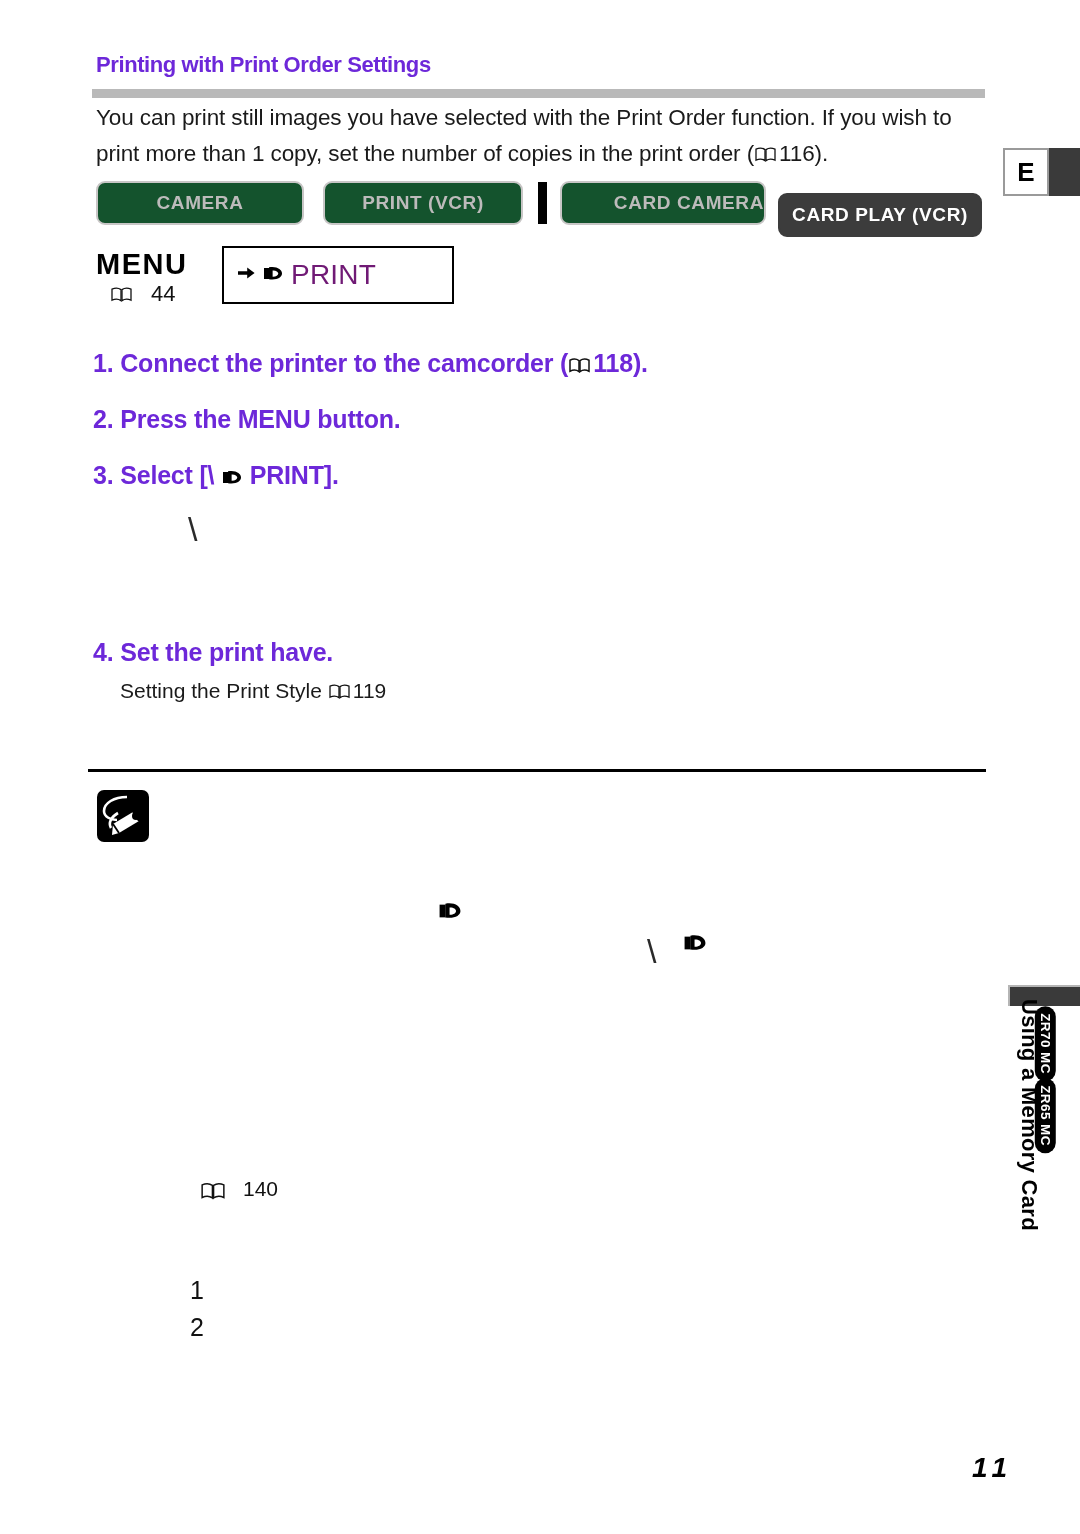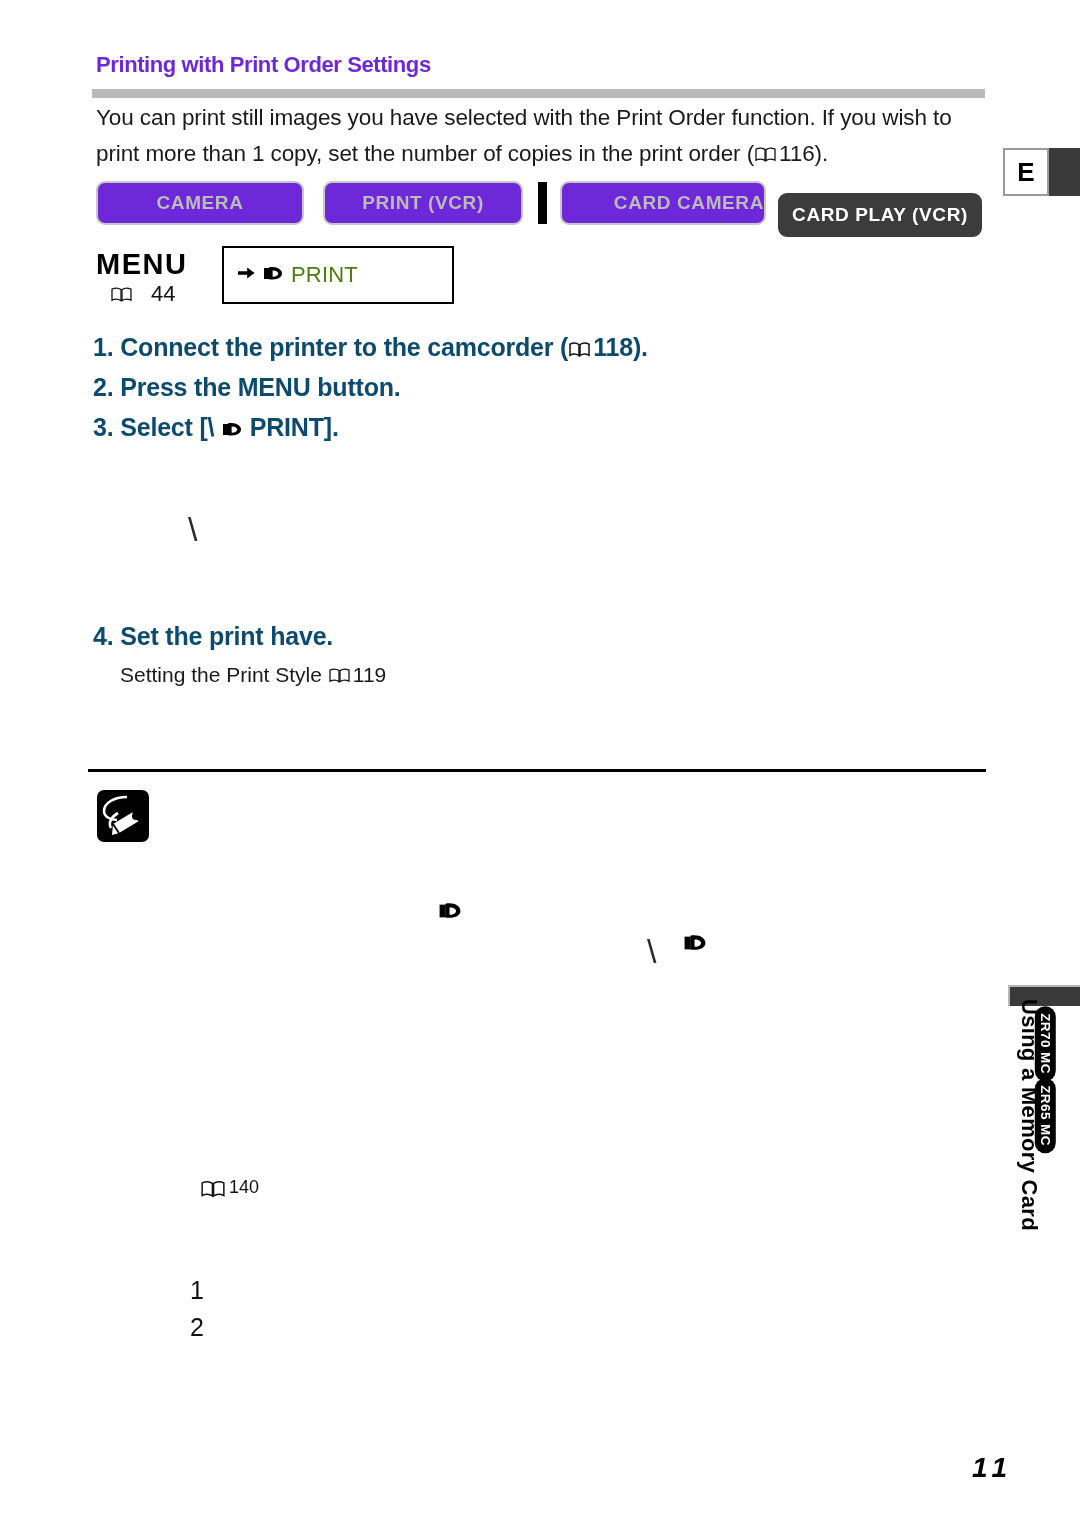--- a/index.html
+++ b/index.html
@@ -64,21 +64,21 @@
     top: 181px;
     width: 890px;
     height: 44px;
   }
   .mode-btn {
     position: absolute;
     top: 0;
     height: 44px;
     border: 2px solid #c8c6c6;
     border-radius: 9px;
-    background: #6d28d9;
+    background: #14532d;
     color: #bdbbbb;
     font-size: 19px;
     font-weight: bold;
     letter-spacing: 0.6px;
     display: flex;
     align-items: center;
     justify-content: center;
     box-sizing: border-box;
   }
   .mode-btn.m1 { left: 0px;   width: 208px; }
@@ -127,43 +127,44 @@
     width: 232px;
     height: 58px;
     border: 2px solid #000;
     box-sizing: border-box;
     display: flex;
     align-items: center;
     padding-left: 14px;
     gap: 7px;
   }
   .print-box .lbl {
-    font-size: 22px;
+    font-size: 28px;
     letter-spacing: 0.2px;
-    color: #4d7c0f;
+    color: #701a75;
   }
 
   
   .printer-glyph { display: inline-block; vertical-align: -3px; }
   .arrow-glyph   { display: inline-block; vertical-align: -1px; }
 
   
   .steps {
     position: absolute;
     left: 93px;
     top: 327px;
     width: 890px;
   }
   .step {
     font-size: 25px;
     font-weight: bold;
-    color: #0c4a6e;
+    color: #6d28d9;
     line-height: 40px;
     letter-spacing: -0.2px;
     white-space: nowrap;
+    margin-top: 16px;
   }
   .step-sub {
     font-size: 21px;
     font-weight: normal;
     color: #1a1a1a;
     line-height: 38px;
     padding-left: 27px;
   }
   .steps2 {
     position: absolute;
@@ -200,25 +201,25 @@
     background: #000;
     border-radius: 7px;
   }
   .notes-icon svg { display: block; }
 
   
   .ref-140 {
     position: absolute;
     left: 200px;
     top: 1177px;
-    font-size: 18px;
+    font-size: 21px;
     color: #111;
     display: flex;
     align-items: center;
-    gap: 4px;
+    gap: 18px;
   }
   .mini-list {
     position: absolute;
     left: 190px;
     top: 1272px;
     font-size: 25px;
     line-height: 37px;
     color: #111;
   }
 

